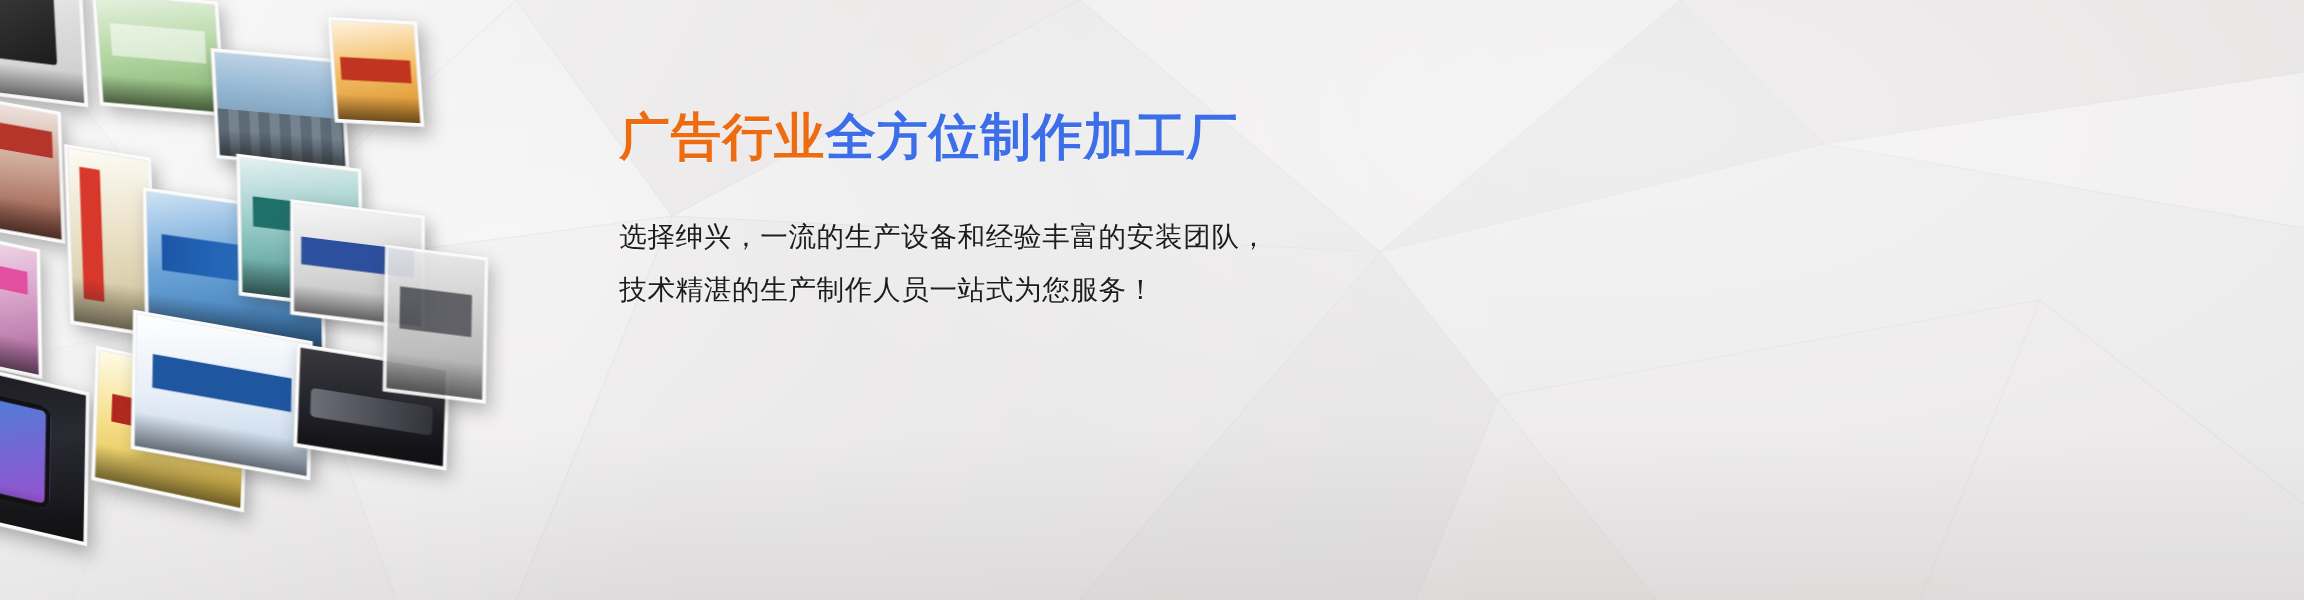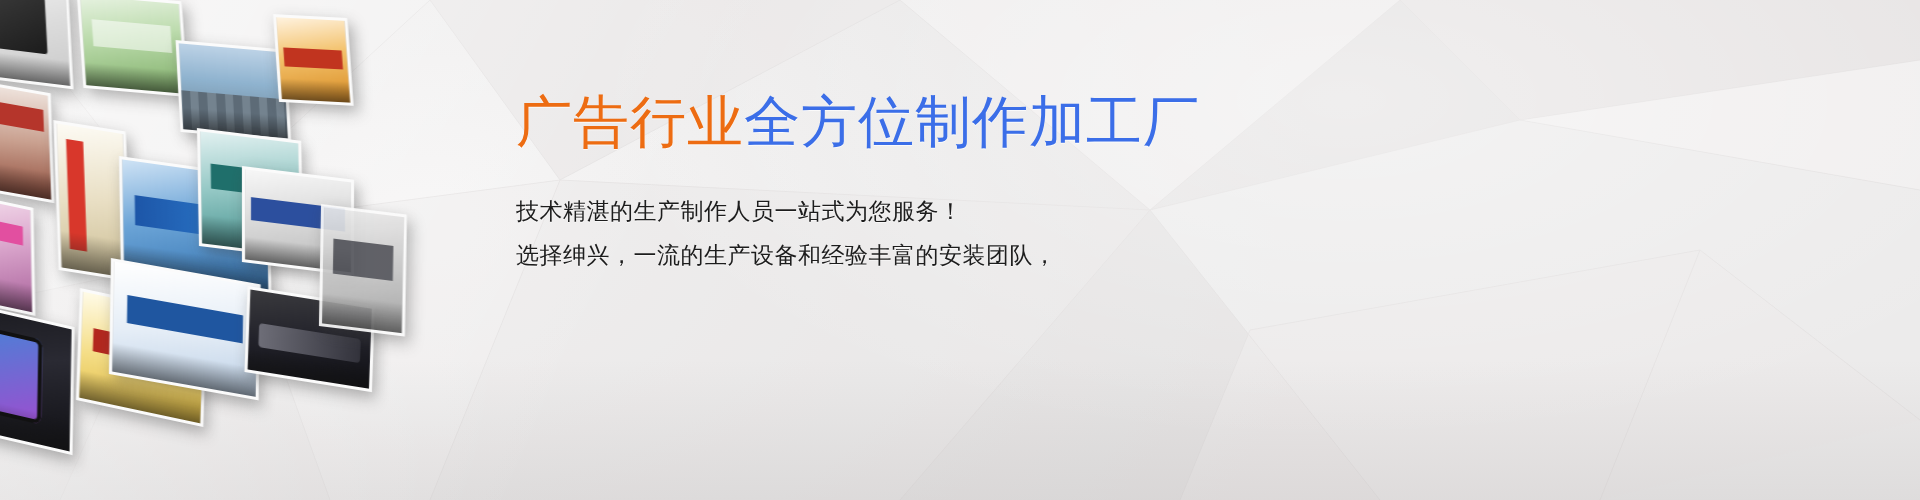--- a/index.html
+++ b/index.html
@@ -104,23 +104,23 @@
   .p-lightbox:after{ content:""; position:absolute; left:10%; top:28%; width:80%; height:26%;
       background:#1f56a0; }
 
   
   .textblock{
     position:absolute;
     left:516px; top:92px;
     width:760px;
   }
   .headline{
-    font-size:56px;
+    font-size:42px;
     line-height:1.06;
-    font-weight:400;
+    font-weight:700;
     letter-spacing:1px;
     white-space:nowrap;
     text-shadow:0 1px 0 rgba(255,255,255,.7);
   }
   .h-orange{ color:#ED6C12; }
   .h-blue  { color:#3B6EE8; }
 
   .subtitle{
     margin-top:38px;
     font-size:23px;
@@ -266,19 +266,19 @@
 
   </div>
 
   <div class="textblock">
 
     <div class="headline">
       <span class="h-orange">广告行业</span><span class="h-blue">全方位制作加工厂</span>
     </div>
 
     <div class="subtitle">
+      <div>选择绅兴，一流的生产设备和经验丰富的安装团队，</div>
       <div>技术精湛的生产制作人员一站式为您服务！</div>
-      <div>选择绅兴，一流的生产设备和经验丰富的安装团队，</div>
     </div>
 
   </div>
 
 </div>
 
 </body></html>

